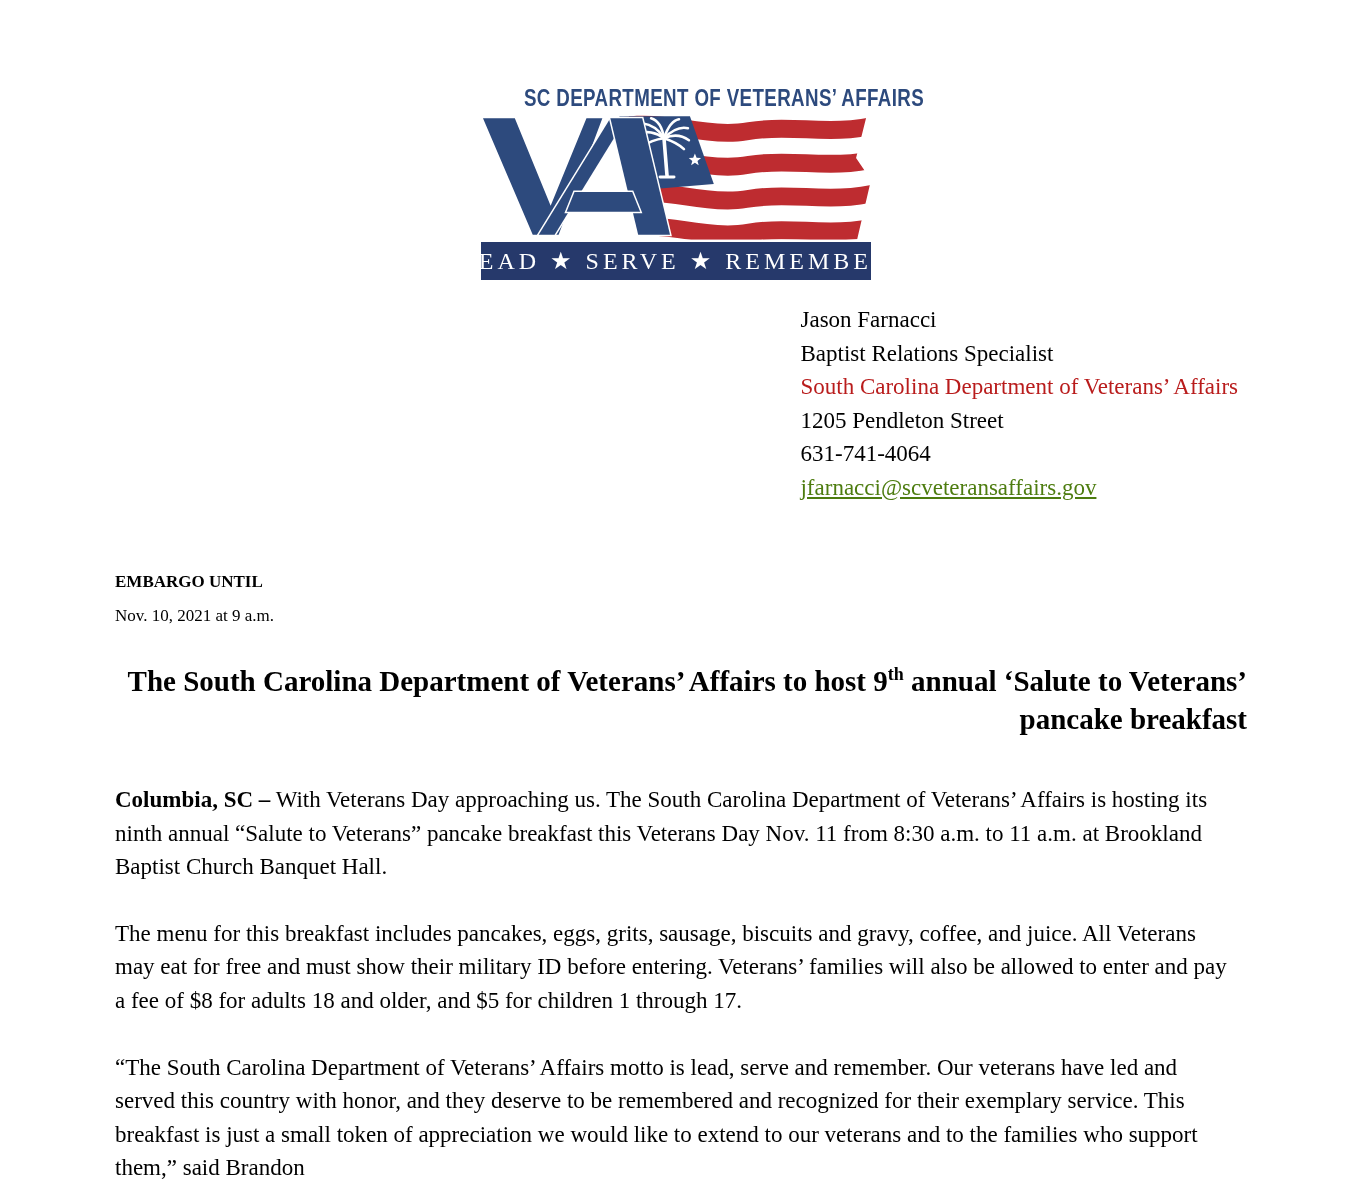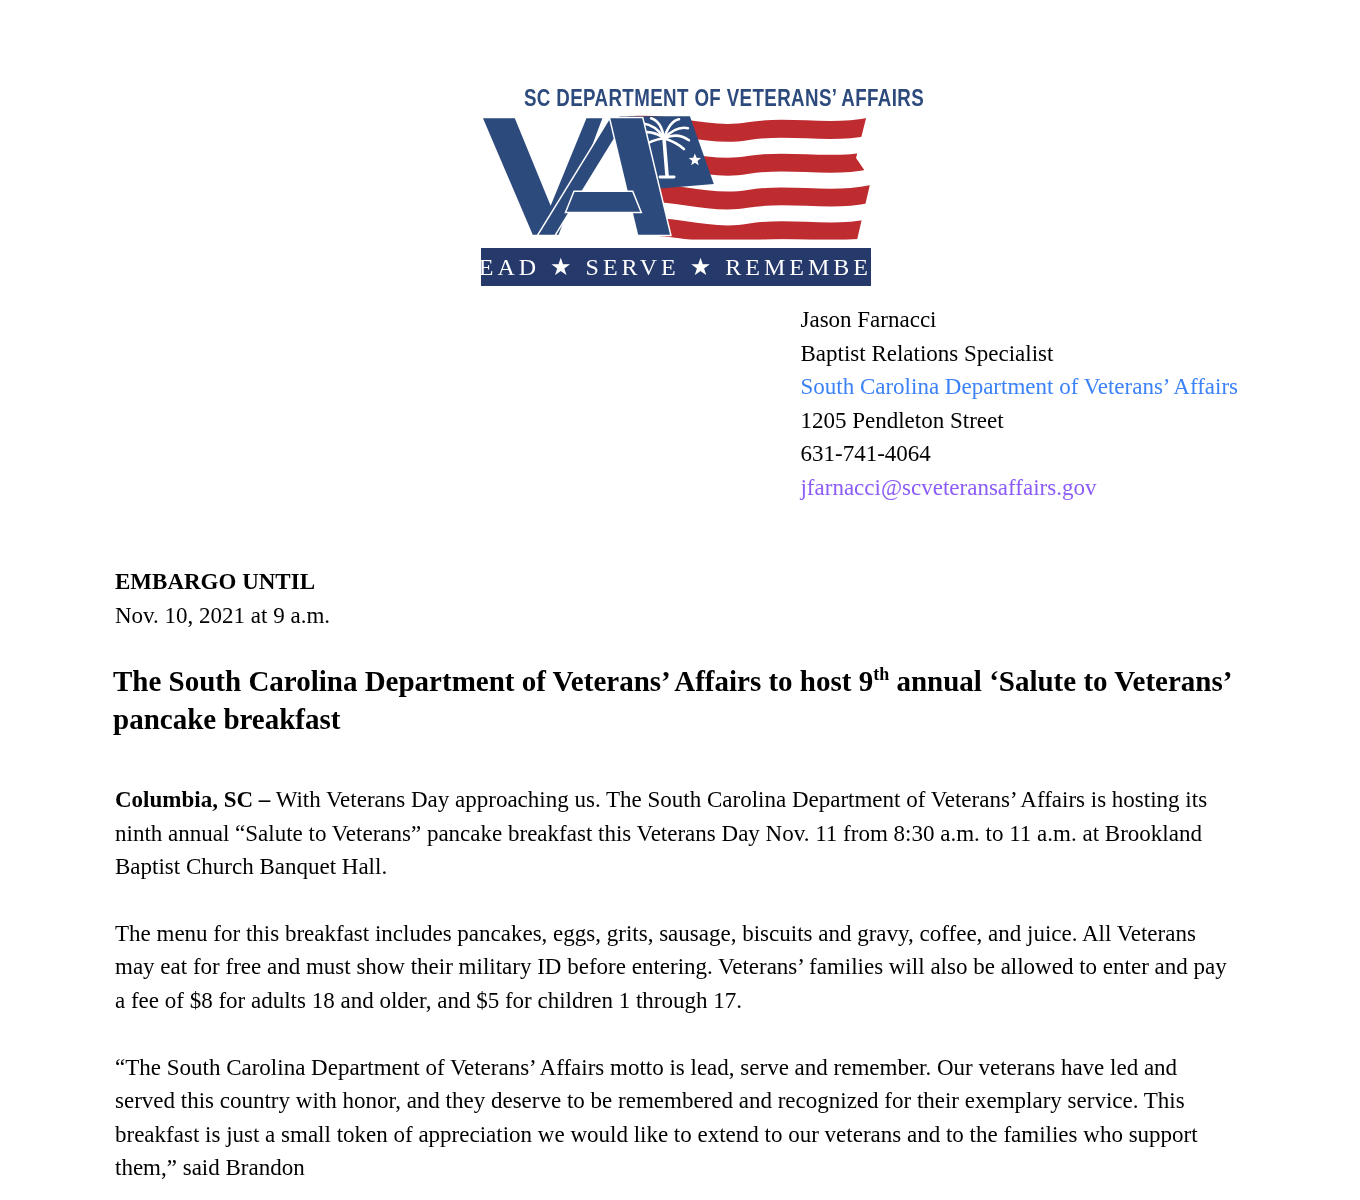--- a/index.html
+++ b/index.html
@@ -13,37 +13,37 @@
   
   .logo{left:481px;top:84px;width:390px;text-align:right}
   .logo-header{
     display:block;color:#2d4a7d;
     font-family:"Liberation Sans",sans-serif;font-weight:700;
     font-size:24px;letter-spacing:.5px;white-space:nowrap;
     transform:scaleX(.78);transform-origin:50% 50%;
   }
   .logo-art{display:block;width:390px;height:126px;margin-top:2px}
   .logo-banner{
-    margin-top:8px;height:38px;background:#26396b;color:#fff;
+    margin-top:2px;height:38px;background:#26396b;color:#fff;
     font-family:"Liberation Serif",serif;font-size:24px;letter-spacing:4px;
     display:flex;align-items:center;justify-content:center;white-space:nowrap;
   }
 
   
   .contact{right:122px;top:303px;text-align:left;font-size:23px;line-height:33.5px}
-  .contact .org{color:#3b82f6}
-  .contact a.email{color:#8b5cf6;cursor:pointer}
+  .contact .org{color:#b91c1c}
+  .contact a.email{color:#4d7c0f;text-decoration:underline;cursor:pointer}
 
   
-  .embargo{left:115px;top:565px;font-size:23px;line-height:33.5px}
+  .embargo{left:115px;top:565px;font-size:17px;line-height:33.5px}
   .embargo .lbl{font-weight:700}
 
   
   .headline{
-    left:113px;top:662px;width:1134px;text-align:left;
+    left:113px;top:662px;width:1134px;text-align:right;
     font-weight:700;font-size:29px;line-height:38px;
   }
   .headline sup{font-size:18px;line-height:0;vertical-align:super}
 
   
   .bodycopy{left:115px;top:783px;width:1134px;font-size:23px;line-height:33.6px}
   .bodycopy p{margin:0 13px 33px 0}
   .lead{font-weight:700}
 </style>
 </head>

